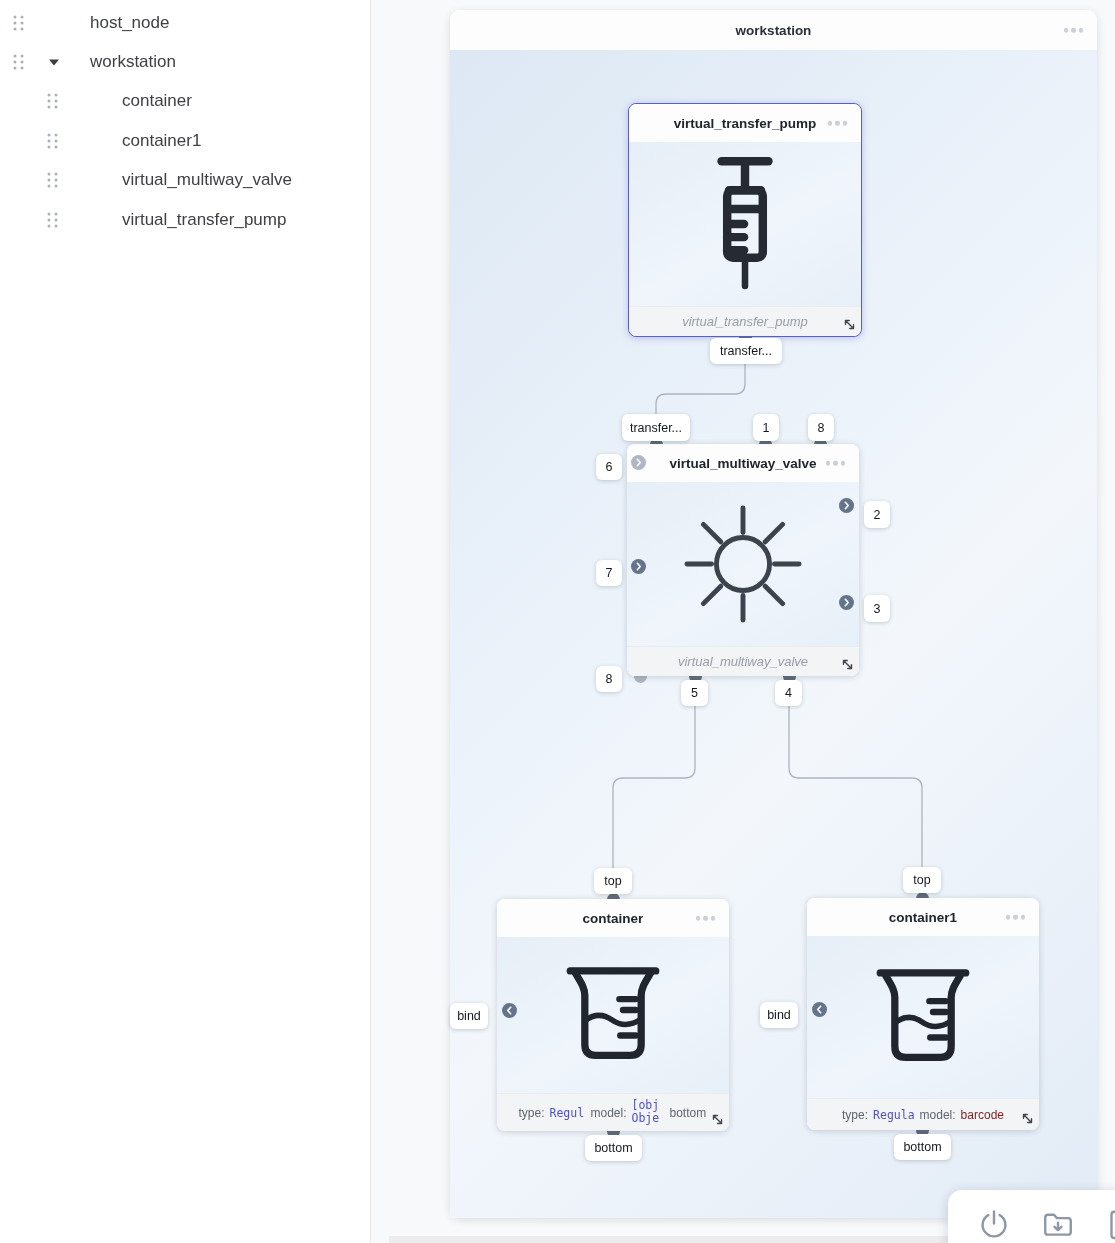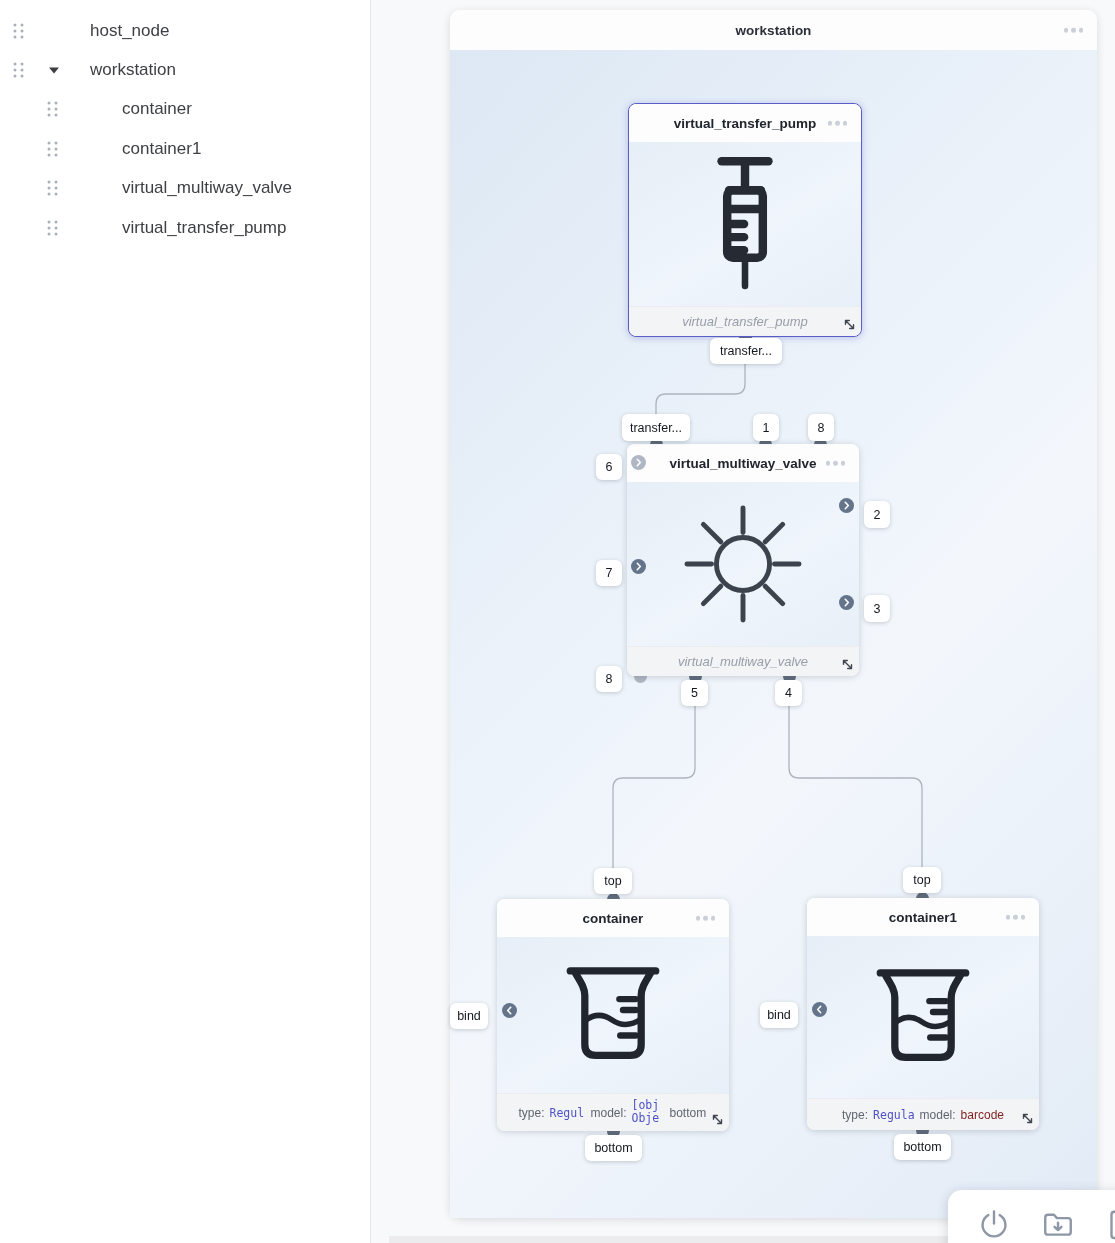--- a/index.html
+++ b/index.html
@@ -1,21 +1,21 @@
 <!DOCTYPE html>
 <html><head>
 <meta charset="utf-8">
 <style>
   * { margin:0; padding:0; box-sizing:border-box; }
   html,body { width:1115px; height:1243px; overflow:hidden; background:#fff;
     font-family:"Liberation Sans", sans-serif; }
 
   
   .app { display:flex; width:1115px; height:1243px; }
-  .sidebar { width:371px; height:100%; background:#fff; border-right:1px solid #e7e8ea; padding-top:11px; }
+  .sidebar { width:371px; height:100%; background:#fff; border-right:1px solid #e7e8ea; padding-top:3px; }
   .canvas { position:relative; width:744px; height:100%; background:#f8f9fa; overflow:hidden; }
 
   
   .tree-row { position:relative; height:39.4px; }
   .tree-row .label { position:absolute; top:50%; transform:translateY(-50%);
      font-size:17px; color:#3f4045; white-space:nowrap; }
   .tree-row.lvl0 .handle { left:12px; } .tree-row.lvl0 .label { left:90px; }
   .tree-row.lvl1 .handle { left:46px; } .tree-row.lvl1 .label { left:122px; }
   .handle { position:absolute; top:50%; transform:translateY(-50%); width:13px; height:17px; }
   .caret { position:absolute; left:49px; top:50%; transform:translateY(-40%);

